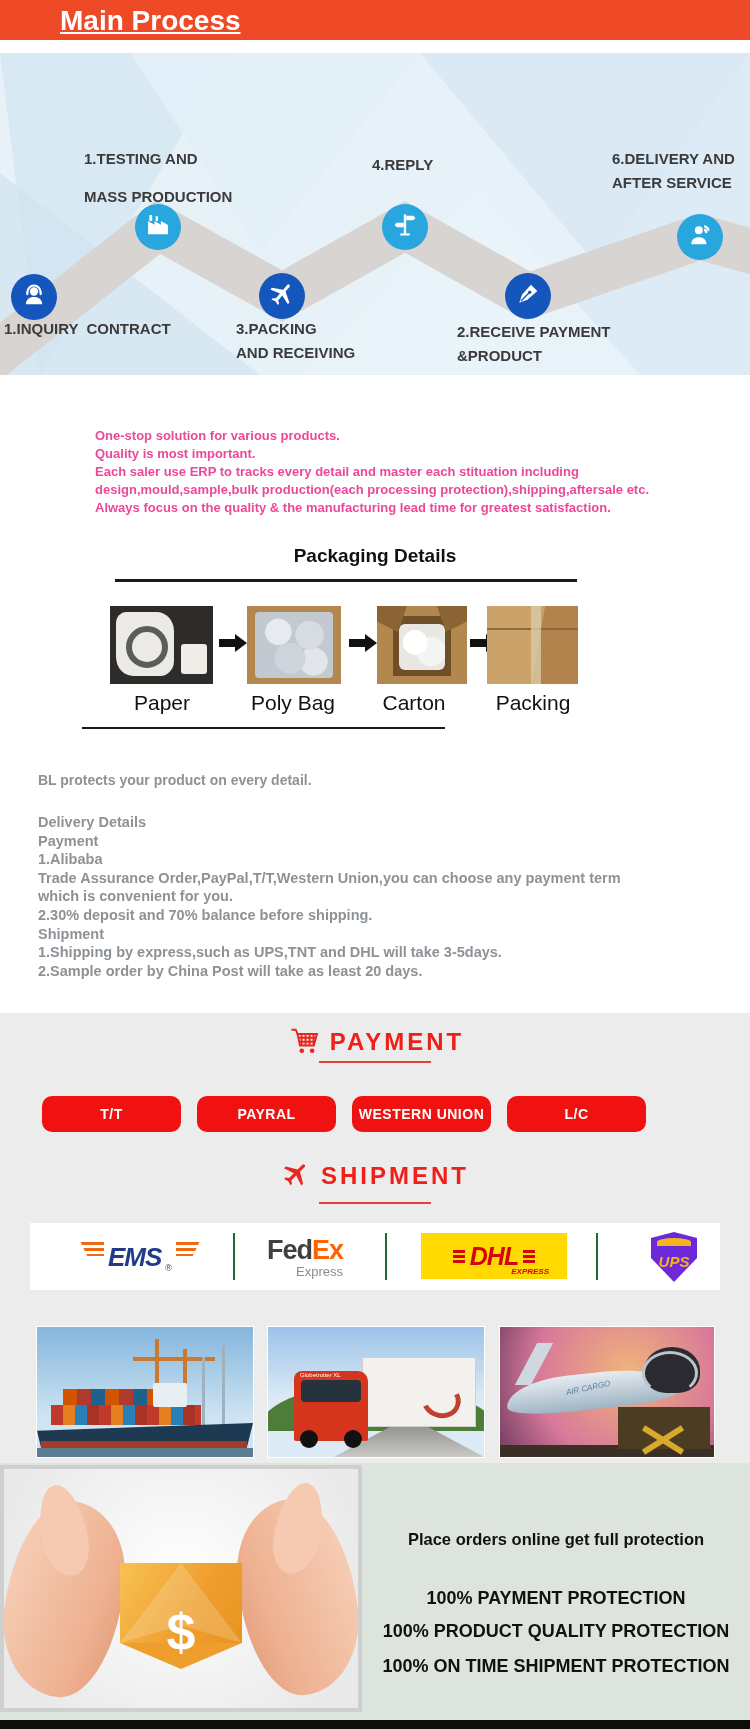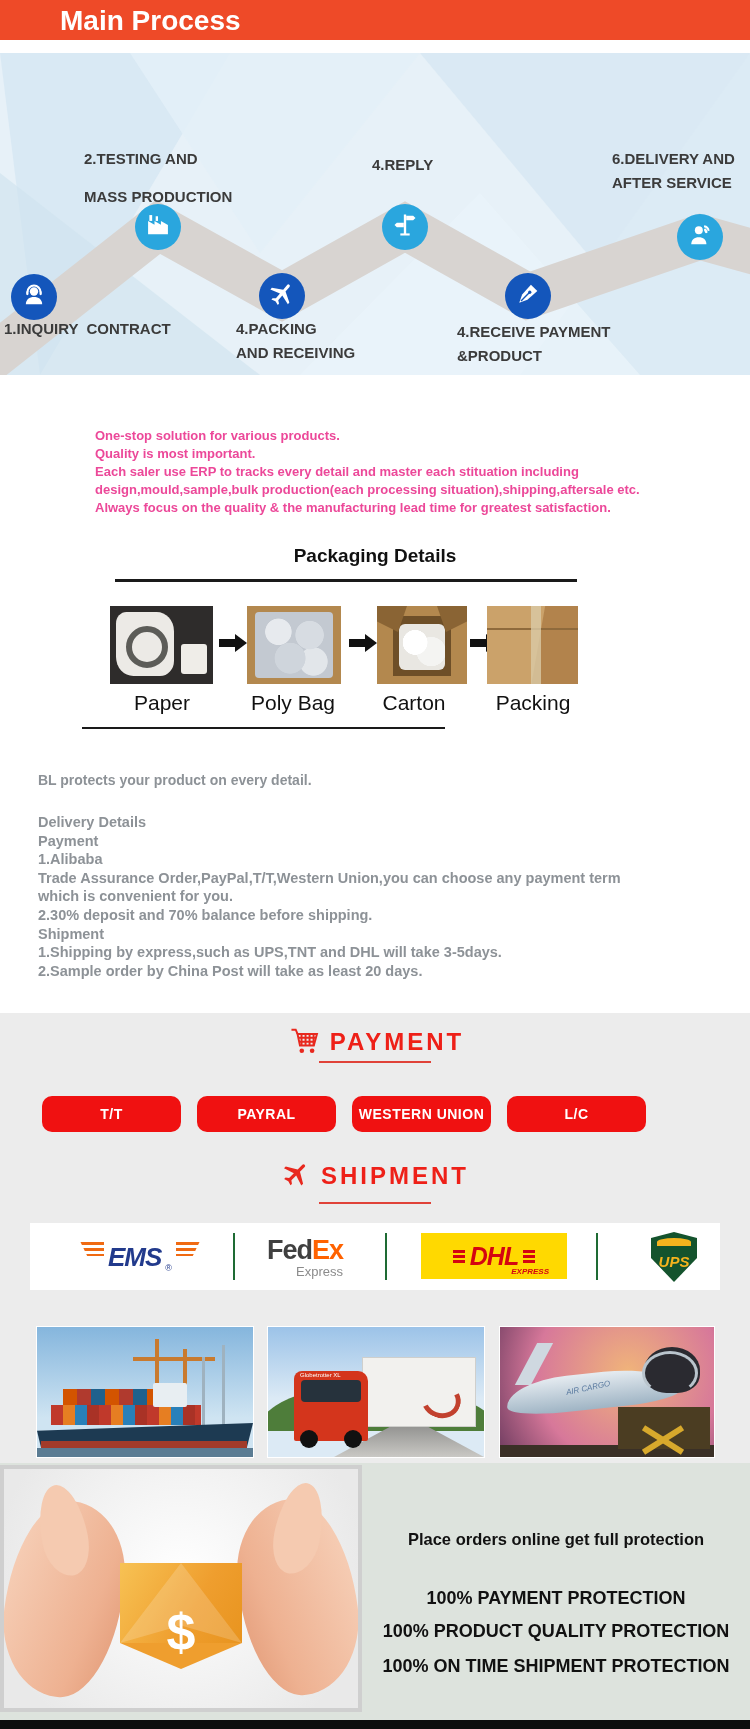--- a/index.html
+++ b/index.html
@@ -2,21 +2,21 @@
 <html><head>
 <meta charset="utf-8">
 <style>
   html,body{margin:0;padding:0;background:#fff;}
   .page{position:relative;width:750px;height:1729px;background:#fff;overflow:hidden;
         font-family:"Liberation Sans",sans-serif;}
   .abs{position:absolute;}
 
   
   .main-header{position:absolute;left:0;top:0;width:750px;height:40px;background:#ee4a28;}
-  .main-header h1{margin:0;padding:3px 0 0 60px;font-size:28px;line-height:36px;color:#fff;font-weight:bold;}
+  .main-header h1{margin:0;padding:3px 0 0 60px;font-size:28px;line-height:36px;color:#fff;font-weight:bold;text-decoration:underline;}
 
   
   .diagram{position:absolute;left:0;top:53px;width:750px;height:322px;background:#e7f1f8;}
   .diagram svg.bg{position:absolute;left:0;top:0;}
   .step-circle{position:absolute;width:46px;height:46px;border-radius:50%;display:flex;align-items:center;justify-content:center;}
   .step-circle.dark{background:#1456bb;}
   .step-circle.light{background:#2aa6de;}
   .step-circle svg{width:28px;height:28px;}
   .step-label{position:absolute;font-size:15px;font-weight:600;color:#3b3b3b;white-space:pre;}
 
@@ -90,21 +90,21 @@
   .ems-reg{font-size:9px;color:#223a8c;align-self:flex-end;}
   .fedex{position:absolute;left:275px;top:50%;transform:translate(-50%,-50%);line-height:1;}
   .fedex .fed{font-size:27px;font-weight:900;color:#404040;letter-spacing:-1px;}
   .fedex .ex{font-size:27px;font-weight:900;color:#ff6200;letter-spacing:-1px;}
   .fedex .sub{display:block;text-align:right;font-size:13px;color:#8b8b8b;margin-top:1px;}
   .dhl{position:absolute;left:391px;top:10px;width:146px;height:46px;background:#ffd900;
        display:flex;align-items:center;justify-content:center;gap:5px;}
   .dhl-dash{width:12px;height:3px;background:#d40511;box-shadow:0 -5px 0 #d40511,0 5px 0 #d40511;}
   .dhl-txt{font-size:25px;font-weight:900;font-style:italic;color:#d40511;letter-spacing:-1px;}
   .dhl-sub{position:absolute;right:18px;bottom:3px;font-size:8px;font-weight:bold;font-style:italic;color:#d40511;}
-  .ups{position:absolute;left:621px;top:9px;width:46px;height:50px;background:#14532d;
+  .ups{position:absolute;left:621px;top:9px;width:46px;height:50px;background:#6d28d9;
        clip-path:polygon(0 12%,50% 0,100% 12%,100% 52%,50% 100%,0 52%);
        display:flex;align-items:center;justify-content:center;}
   .ups::before{content:"";position:absolute;top:6px;left:6px;right:6px;height:8px;background:#f5b31d;border-radius:50% 50% 0 0;}
   .ups-txt{position:relative;font-size:15px;font-weight:900;font-style:italic;color:#f5b31d;margin-top:8px;}
 
   
   .tphoto{position:absolute;top:1326px;height:132px;overflow:hidden;border:1px solid #fff;box-sizing:border-box;}
   .tp1{left:36px;width:218px;background:linear-gradient(#85b6dd,#cfe4f2 70%);}
   .tp2{left:267px;width:218px;background:linear-gradient(#9cc3e8,#dceaf5 55%);}
   .tp3{left:499px;width:216px;background:radial-gradient(circle at 60% 35%,#f0b47a,#d7789a 60%,#6b3a5e 100%);}
@@ -237,36 +237,36 @@
         <svg viewBox="0 0 24 24" fill="#fff">
             <circle cx="11" cy="8" r="3.4"></circle>
         <path d="M4.5 20c0-3.8 2.8-6 6.5-6s6.5 2.2 6.5 6z"></path>
         <path d="M15.5 4.5c2 .3 3.6 1.9 3.9 3.9" fill="none" stroke="#fff" stroke-width="1.7"></path>
         <rect x="15.8" y="6.3" width="2.2" height="4.2" rx="1" transform="rotate(-25 17 8.4)"></rect>
           </svg>
       </span>
     </div>
 
     <div class="step-label" style="left:4px;top:267px;">1.INQUIRY  CONTRACT</div>
-    <div class="step-label" style="left:84px;top:97px;">2.TESTING AND</div>
+    <div class="step-label" style="left:84px;top:97px;">1.TESTING AND</div>
     <div class="step-label" style="left:84px;top:135px;">MASS PRODUCTION</div>
-    <div class="step-label" style="left:236px;top:267px;">4.PACKING</div>
+    <div class="step-label" style="left:236px;top:267px;">3.PACKING</div>
     <div class="step-label" style="left:236px;top:291px;">AND RECEIVING</div>
     <div class="step-label" style="left:372px;top:103px;">4.REPLY</div>
-    <div class="step-label" style="left:457px;top:270px;">4.RECEIVE PAYMENT</div>
+    <div class="step-label" style="left:457px;top:270px;">2.RECEIVE PAYMENT</div>
     <div class="step-label" style="left:457px;top:294px;">&amp;PRODUCT</div>
     <div class="step-label" style="left:612px;top:97px;">6.DELIVERY AND</div>
     <div class="step-label" style="left:612px;top:121px;">AFTER SERVICE</div>
   </div>
 
   <div class="intro">
     <p>One-stop solution for various products.</p>
     <p>Quality is most important.</p>
     <p>Each saler use ERP to tracks every detail and master each stituation including</p>
-    <p>design,mould,sample,bulk production(each processing situation),shipping,aftersale etc.</p>
+    <p>design,mould,sample,bulk production(each processing protection),shipping,aftersale etc.</p>
     <p>Always focus on the quality &amp; the manufacturing lead time for greatest satisfaction.</p>
   </div>
 
   <div class="pack-title">Packaging Details</div>
   <div class="pack-line1"></div>
 
   <div class="pack-photo pp1">
     <span class="tissue"></span>
     <span class="ringpart"></span>
     <span class="pad"></span>

